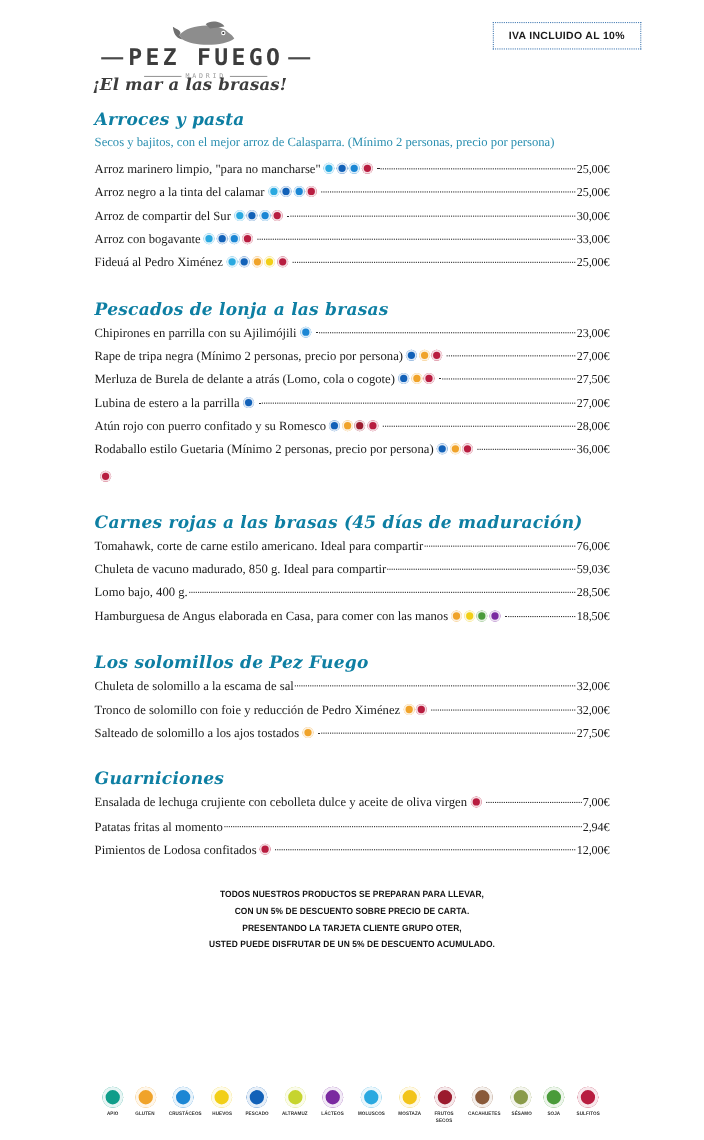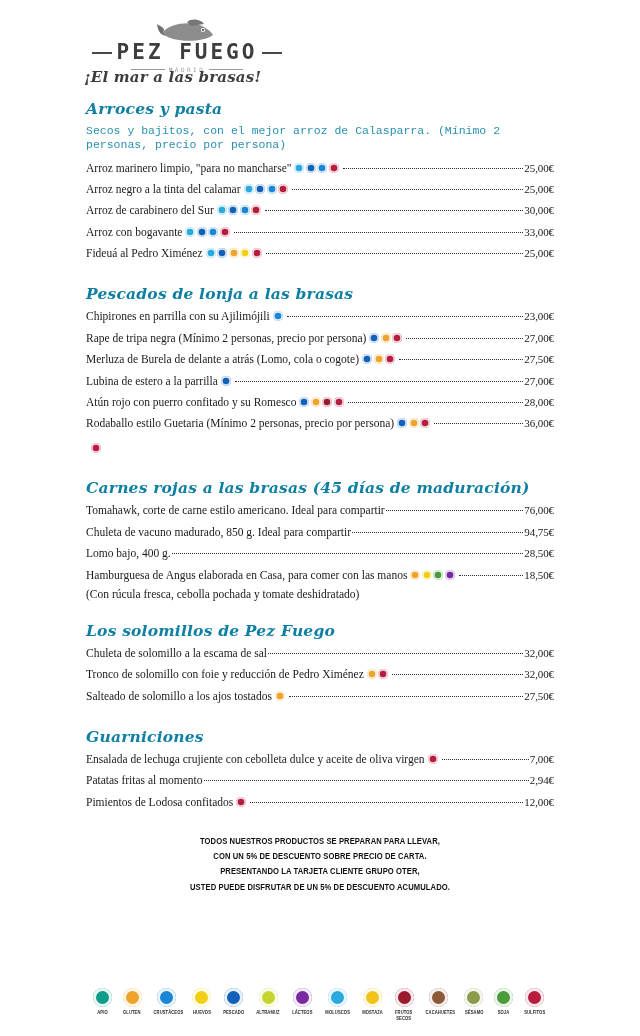--- a/index.html
+++ b/index.html
@@ -46,21 +46,21 @@
   
   .content{padding:0 86px 0 86px;}
   .section{margin-bottom:4px;}
   .section-title{
     font-family:"DejaVu Serif", serif;
     font-style:italic;font-weight:700;
     font-size:15.5px;color:#0e7fa3;
     letter-spacing:.2px;margin:0 0 7px 0;line-height:1.1;
   }
   .section-sub{
-    font-family:Liberation Mono, monospace;
+    font-family:Liberation Serif, serif;
     font-size:11.5px;color:#2a8fb0;margin:0 0 9px 0;line-height:1.2;
   }
   .rows{}
   .row{
     display:flex;align-items:baseline;
     font-size:11.5px;line-height:1.38;
     margin-bottom:5.5px;white-space:nowrap;
   }
   .row .name{flex:0 0 auto;}
   .row .icons{flex:0 0 auto;display:inline-flex;gap:1.5px;margin:0 3px;position:relative;top:1px;}
@@ -127,20 +127,21 @@
         <span class="logo-word">PEZ FUEGO</span>
         <span class="bar"></span>
       </div>
       <div class="logo-sub">
         <span class="bar"></span>
         <span class="logo-sub-word">MADRID</span>
         <span class="bar"></span>
       </div>
     </div>
     <div class="tagline">¡El mar a las brasas!</div>
+    <div class="iva-badge">IVA INCLUIDO AL 10%</div>
   </div>
 
   <div class="content">
     <div id="sections-root">
         <div class="section">
           <div class="section-title">Arroces y pasta</div>
           <div class="section-sub">Secos y bajitos, con el mejor arroz de Calasparra. (Mínimo 2 personas, precio por persona)</div>
           <div class="rows">
             <div class="row">
               <span class="name">Arroz marinero limpio, "para no mancharse"</span>
@@ -158,21 +159,21 @@
               <span class="icons">
                 <span class="ic" style="width: 10px; height: 10px; background: rgb(42, 169, 224); box-shadow: rgba(255, 255, 255, 0.85) 0px 0px 0px 1.7px inset;"></span>
                 <span class="ic" style="width: 10px; height: 10px; background: rgb(18, 97, 184); box-shadow: rgba(255, 255, 255, 0.85) 0px 0px 0px 1.7px inset;"></span>
                 <span class="ic" style="width: 10px; height: 10px; background: rgb(27, 134, 212); box-shadow: rgba(255, 255, 255, 0.85) 0px 0px 0px 1.7px inset;"></span>
                 <span class="ic" style="width: 10px; height: 10px; background: rgb(184, 29, 64); box-shadow: rgba(255, 255, 255, 0.85) 0px 0px 0px 1.7px inset;"></span>
               </span>
               <span class="leader"></span>
               <span class="price">25,00€</span>
             </div>
             <div class="row">
-              <span class="name">Arroz de carabinero del Sur</span>
+              <span class="name">Arroz de compartir del Sur</span>
               <span class="icons">
                 <span class="ic" style="width: 10px; height: 10px; background: rgb(42, 169, 224); box-shadow: rgba(255, 255, 255, 0.85) 0px 0px 0px 1.7px inset;"></span>
                 <span class="ic" style="width: 10px; height: 10px; background: rgb(18, 97, 184); box-shadow: rgba(255, 255, 255, 0.85) 0px 0px 0px 1.7px inset;"></span>
                 <span class="ic" style="width: 10px; height: 10px; background: rgb(27, 134, 212); box-shadow: rgba(255, 255, 255, 0.85) 0px 0px 0px 1.7px inset;"></span>
                 <span class="ic" style="width: 10px; height: 10px; background: rgb(184, 29, 64); box-shadow: rgba(255, 255, 255, 0.85) 0px 0px 0px 1.7px inset;"></span>
               </span>
               <span class="leader"></span>
               <span class="price">30,00€</span>
             </div>
             <div class="row">
@@ -271,40 +272,39 @@
           <div class="section-title">Carnes rojas a las brasas (45 días de maduración)</div>
           <div class="rows">
             <div class="row">
               <span class="name">Tomahawk, corte de carne estilo americano. Ideal para compartir</span>
               <span class="leader"></span>
               <span class="price">76,00€</span>
             </div>
             <div class="row">
               <span class="name">Chuleta de vacuno madurado, 850 g. Ideal para compartir</span>
               <span class="leader"></span>
-              <span class="price">94,75€</span>
+              <span class="price">59,03€</span>
             </div>
             <div class="row">
               <span class="name">Lomo bajo, 400 g.</span>
               <span class="leader"></span>
               <span class="price">28,50€</span>
             </div>
             <div class="row">
               <span class="name">Hamburguesa de Angus elaborada en Casa, para comer con las manos</span>
               <span class="icons">
                 <span class="ic" style="width: 10px; height: 10px; background: rgb(240, 163, 42); box-shadow: rgba(255, 255, 255, 0.85) 0px 0px 0px 1.7px inset;"></span>
                 <span class="ic" style="width: 10px; height: 10px; background: rgb(242, 207, 23); box-shadow: rgba(255, 255, 255, 0.85) 0px 0px 0px 1.7px inset;"></span>
                 <span class="ic" style="width: 10px; height: 10px; background: rgb(74, 155, 58); box-shadow: rgba(255, 255, 255, 0.85) 0px 0px 0px 1.7px inset;"></span>
                 <span class="ic" style="width: 10px; height: 10px; background: rgb(122, 42, 160); box-shadow: rgba(255, 255, 255, 0.85) 0px 0px 0px 1.7px inset;"></span>
               </span>
               <span class="leader"></span>
               <span class="price">18,50€</span>
             </div>
           </div>
-          <div class="subnote">(Con rúcula fresca, cebolla pochada y tomate deshidratado)</div>
         </div>
         <div class="sec-gap"></div>
         <div class="section">
           <div class="section-title">Los solomillos de Pez Fuego</div>
           <div class="rows">
             <div class="row">
               <span class="name">Chuleta de solomillo a la escama de sal</span>
               <span class="leader"></span>
               <span class="price">32,00€</span>
             </div>

